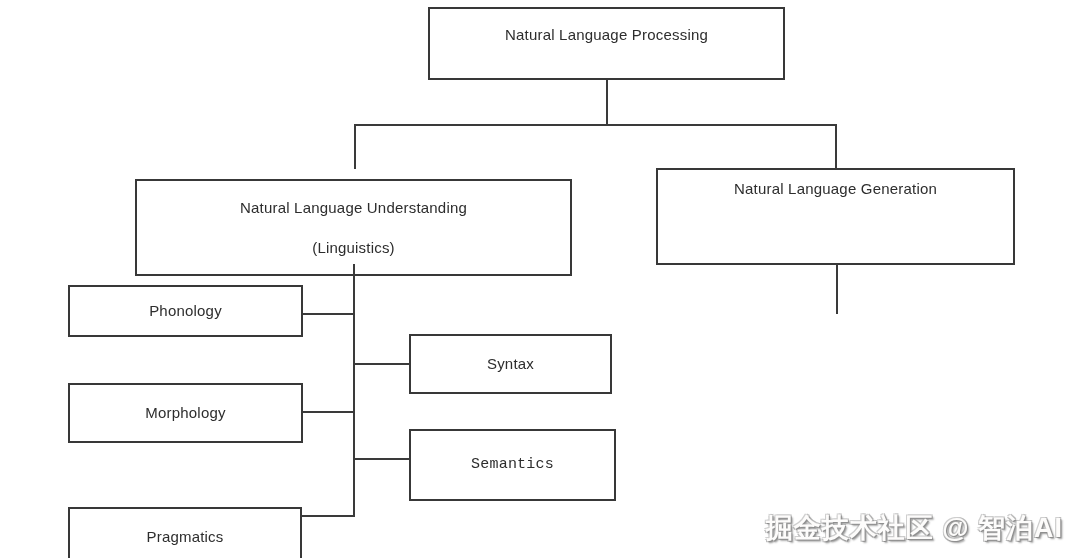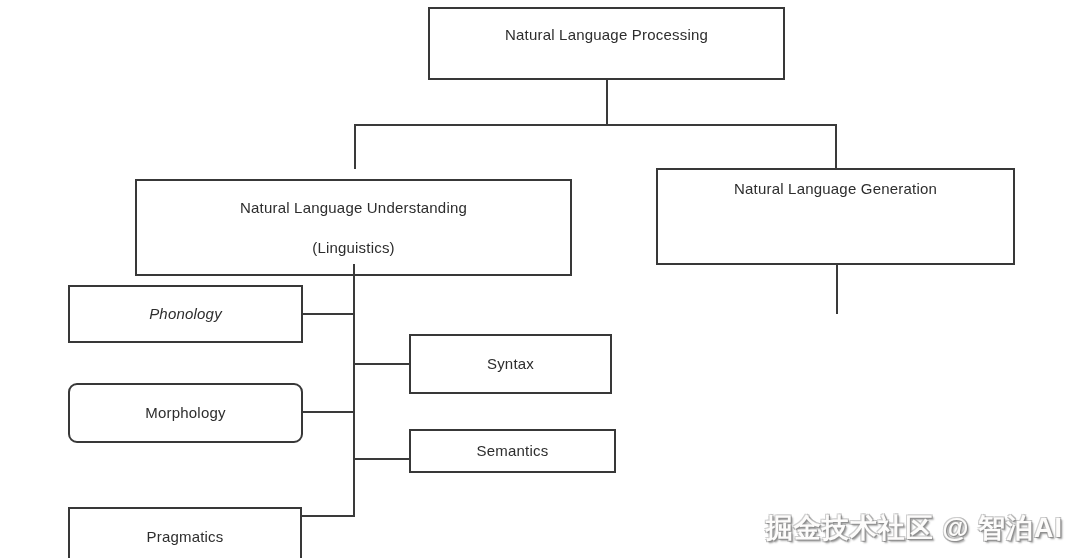--- a/index.html
+++ b/index.html
@@ -65,37 +65,37 @@
 
   <div class="node" style="left:135px;top:168px;width:437px;height:97px;margin-top:11px;">
     <span>Natural Language Understanding</span>
     <span class="line2">(Linguistics)</span>
   </div>
 
   <div class="node" style="left:656px;top:168px;width:359px;height:97px;padding-bottom:56px;">
     <span>Natural Language Generation</span>
   </div>
 
-  <div class="node" style="left:68px;top:285px;width:235px;height:58px;font-style:italic;">
+  <div class="node" style="left:68px;top:285px;width:235px;height:52px;">
     <span>Phonology</span>
   </div>
 
-  <div class="node" style="left:68px;top:383px;width:235px;height:60px;border-radius:9px;">
+  <div class="node" style="left:68px;top:383px;width:235px;height:60px;">
     <span>Morphology</span>
   </div>
 
   <div class="node" style="left:68px;top:487px;width:234px;height:60px;margin-top:20px;">
     <span>Pragmatics</span>
   </div>
 
   <div class="node" style="left:409px;top:334px;width:203px;height:60px;">
     <span>Syntax</span>
   </div>
 
-  <div class="node" style="left:409px;top:429px;width:207px;height:44px;">
+  <div class="node" style="left:409px;top:429px;width:207px;height:72px;font-family:Liberation Mono, monospace;">
     <span>Semantics</span>
   </div>
 
 
   <div class="edge" style="left:606px;top:80px;width:2px;height:46px;"></div>
   <div class="edge" style="left:354px;top:124px;width:483px;height:2px;"></div>
   <div class="edge" style="left:354px;top:124px;width:2px;height:45px;"></div>
   <div class="edge" style="left:835px;top:124px;width:2px;height:45px;"></div>
   <div class="edge" style="left:353px;top:264px;width:2px;height:253px;"></div>
   <div class="edge" style="left:303px;top:313px;width:52px;height:2px;"></div>

